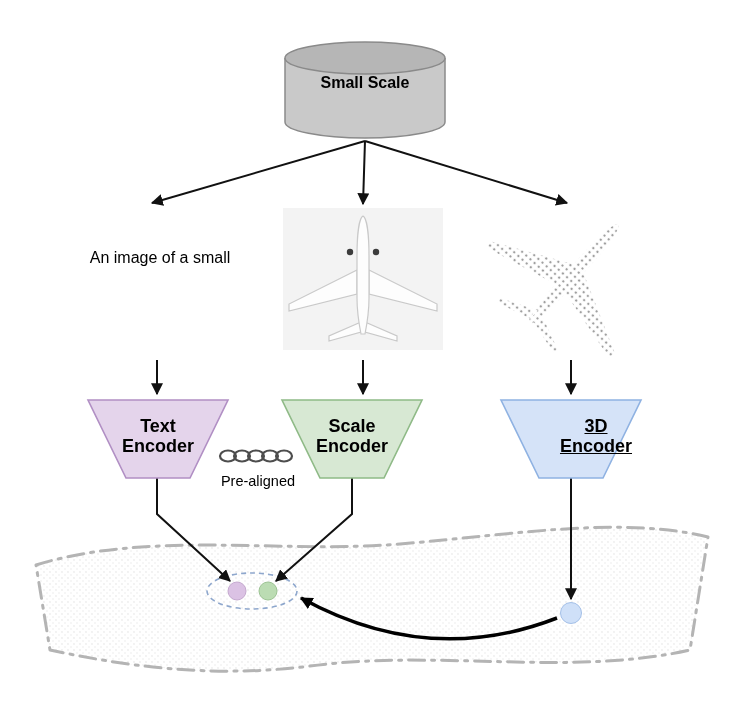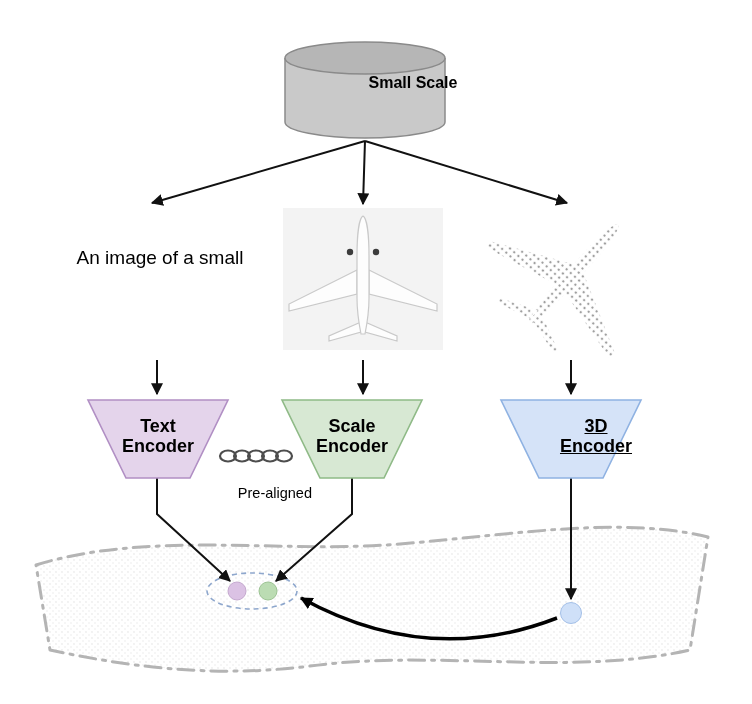--- a/index.html
+++ b/index.html
@@ -5,27 +5,27 @@
   html,body{margin:0;padding:0;background:#ffffff;}
   .stage{
     position:relative;
     width:752px;height:704px;
     background:#ffffff;
     font-family:"Liberation Sans", sans-serif;
     overflow:hidden;
   }
   .stage svg{position:absolute;left:0;top:0;}
   .label{position:absolute;color:#000;}
-  .db-label{left:285px;top:72px;width:160px;text-align:center;font-weight:bold;font-size:16px;line-height:21px;padding-left:48px;}
-  .caption{left:55px;top:247px;width:210px;text-align:center;font-size:19px;line-height:21px;}
+  .db-label{left:285px;top:72px;width:160px;text-align:center;font-weight:bold;font-size:16px;line-height:21px;}
+  .caption{left:55px;top:247px;width:210px;text-align:center;font-size:16px;line-height:21px;}
   .enc-label{position:absolute;width:120px;text-align:center;font-weight:bold;font-size:18px;line-height:20px;color:#000;top:416px;}
   .enc-label.text{left:98px;}
   .enc-label.image{left:292px;}
   .enc-label.threed{left:536px;text-decoration:underline;}
-  .prealigned{left:204px;top:473px;width:108px;text-align:right;font-size:14.5px;margin-top:12px;}
+  .prealigned{left:204px;top:473px;width:108px;text-align:center;font-size:14.5px;}
   
   .trap{stroke-width:1.6;}
   .trap.t-text{stroke:#b18fc4;}
   .trap.t-image{stroke:#8fba87;}
   .trap.t-threed{stroke:#8fb2e2;}
   .arrow-line{stroke:#111;stroke-width:2;fill:none;}
   .connector{stroke:#111;stroke-width:2;fill:none;}
   .manifold{stroke:#b4b4b4;stroke-width:3;stroke-linecap:round;stroke-linejoin:round;}
   .embed-ellipse{fill:none;stroke:#8ea7cd;stroke-width:1.6;stroke-dasharray:5 4;}
   .chain-link{fill:none;stroke:#4d4d4d;stroke-width:2.2;}

